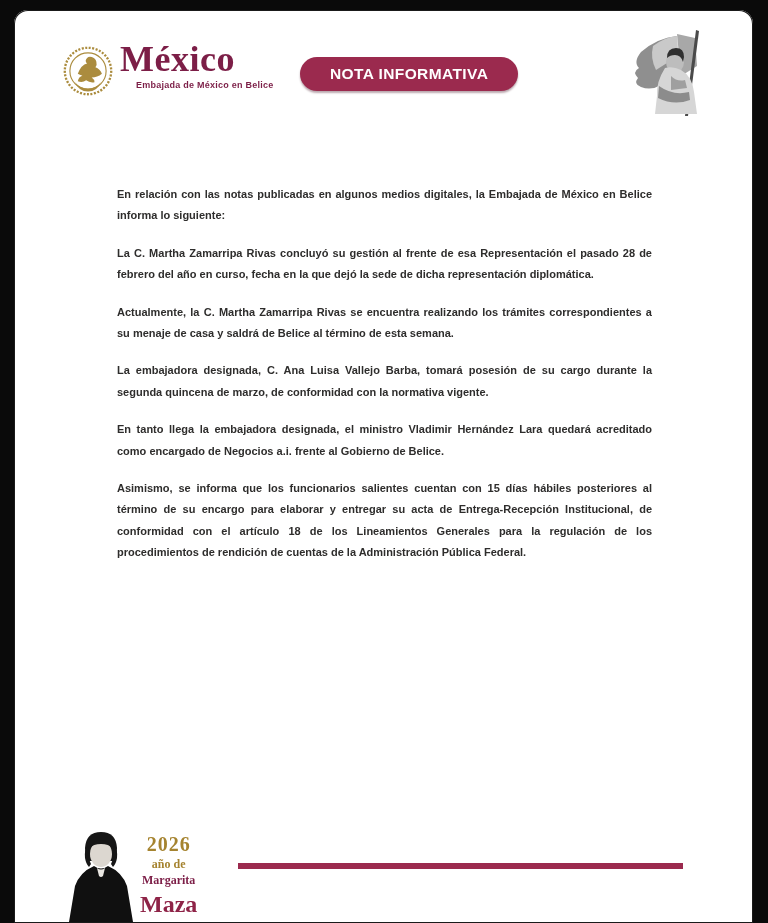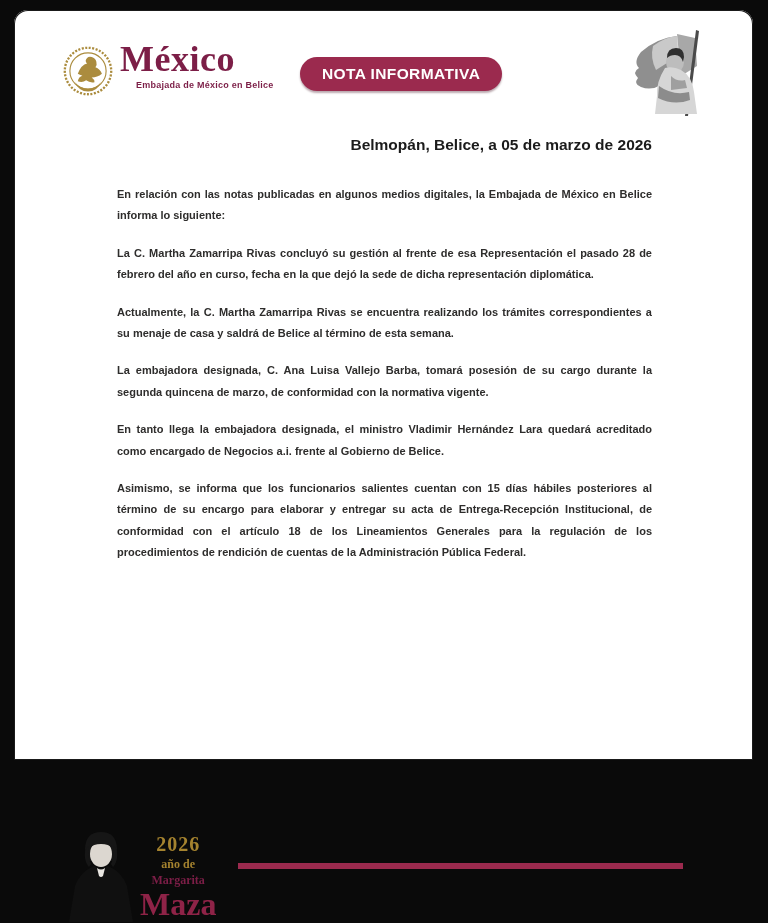--- a/index.html
+++ b/index.html
@@ -5,21 +5,21 @@
   html,body{margin:0;padding:0;}
   body{
     width:768px;height:923px;
     background:#0a0a0a;
     position:relative;
     font-family:"Liberation Sans", sans-serif;
     overflow:hidden;
   }
   .page{
     position:absolute;left:14px;top:10px;
-    width:739px;height:750px;
+    width:739px;height:913px;
     background:#ffffff;
     border-radius:14px 14px 0 0;
     box-shadow:0 0 0 1px #1a1a1a inset;
   }
   
   .header{position:absolute;left:0;top:0;width:100%;height:125px;}
   .brand{position:absolute;left:48px;top:30px;display:flex;align-items:flex-start;}
   .seal{width:52px;height:58px;margin-top:2px;}
   .brand-text{margin-left:6px;display:flex;flex-direction:column;}
   .wordmark{
@@ -30,21 +30,21 @@
   .brand-subtitle{
     font-size:9px;font-weight:bold;color:#7c1e47;
     letter-spacing:0.25px;margin-top:2px;margin-left:16px;
   }
   .badge{
     position:absolute;left:286px;top:47px;
     min-width:168px;height:34px;border-radius:17px;
     background:#9b2a4e;
     display:flex;align-items:center;justify-content:center;
     color:#ffffff;font-weight:bold;font-size:15.5px;letter-spacing:0.4px;
-    padding:0 22px;box-sizing:border-box;
+    padding:0 30px;box-sizing:border-box;
     box-shadow:0 2px 2px rgba(60,10,25,0.35);
   }
   .flagbearer{position:absolute;right:30px;top:14px;width:100px;height:98px;}
   
   .dateline{
     position:absolute;top:126px;right:101px;
     font-size:15.5px;font-weight:bold;color:#1b1b1b;
   }
   
   .content{
@@ -61,21 +61,21 @@
     display:flex;align-items:center;
   }
   .portrait{width:74px;height:96px;}
   .footer-logo-text{
     display:flex;flex-direction:column;align-items:center;
     font-family:"Liberation Serif", serif;margin-left:2px;
   }
   .fl-year{font-size:20px;font-weight:bold;color:#a5832f;line-height:28px;letter-spacing:1px;}
   .fl-tagline{font-size:12px;color:#a5832f;line-height:13px;font-weight:bold;}
   .fl-name1{font-size:12px;font-weight:bold;color:#7c1e47;line-height:19px;}
-  .fl-name2{font-size:32px;font-weight:bold;color:#8e2347;line-height:28px;font-family:Liberation Serif, serif;}
+  .fl-name2{font-size:24px;font-weight:bold;color:#8e2347;line-height:28px;font-family:Liberation Serif, serif;}
   .footer-bar{
     position:absolute;left:224px;top:853px;
     width:445px;height:6px;background:#9b2a4e;
   }
 </style>
 </head>
 <body>
 
 <div class="page">
 
@@ -104,21 +104,20 @@
       <path d="M73 6 L62 92 L65 92 L76 7 z" fill="#4a4a4a"></path>
 
       <ellipse cx="52" cy="38" rx="9" ry="11" fill="#bdbdbd"></ellipse>
       <path d="M44 34 q0-10 9-10 q8 0 8 9 l-1 5 q-2-7-8-7 -5 0-8 3z" fill="#2f2f2f"></path>
       <path d="M42 44 q-9 14 -8 28 l-2 18 h42 l-3-22 q-2-16-13-22 q-8-4-16-2z" fill="#d6d6d6"></path>
       <path d="M48 52 q6 6 14 4 l2 8 -16 2z" fill="#9f9f9f"></path>
       <path d="M36 62 q14 10 30 6 l1 8 q-16 6 -32-2z" fill="#8c8c8c"></path>
     </svg>
   </div>
 
-  <div class="dateline">Belmopán, Belice, a 05 de marzo de 2026</div>
 
   <div class="content">
     <p>En relación con las notas publicadas en algunos medios digitales, la Embajada de México en Belice informa lo siguiente:</p>
     <p>La C. Martha Zamarripa Rivas concluyó su gestión al frente de esa Representación el pasado 28 de febrero del año en curso, fecha en la que dejó la sede de dicha representación diplomática.</p>
     <p>Actualmente, la C. Martha Zamarripa Rivas se encuentra realizando los trámites correspondientes a su menaje de casa y saldrá de Belice al término de esta semana.</p>
     <p>La embajadora designada, C. Ana Luisa Vallejo Barba, tomará posesión de su cargo durante la segunda quincena de marzo, de conformidad con la normativa vigente.</p>
     <p>En tanto llega la embajadora designada, el ministro Vladimir Hernández Lara quedará acreditado como encargado de Negocios a.i. frente al Gobierno de Belice.</p>
     <p>Asimismo, se informa que los funcionarios salientes cuentan con 15 días hábiles posteriores al término de su encargo para elaborar y entregar su acta de Entrega-Recepción Institucional, de conformidad con el artículo 18 de los Lineamientos Generales para la regulación de los procedimientos de rendición de cuentas de la Administración Pública Federal.</p>
   </div>
 

